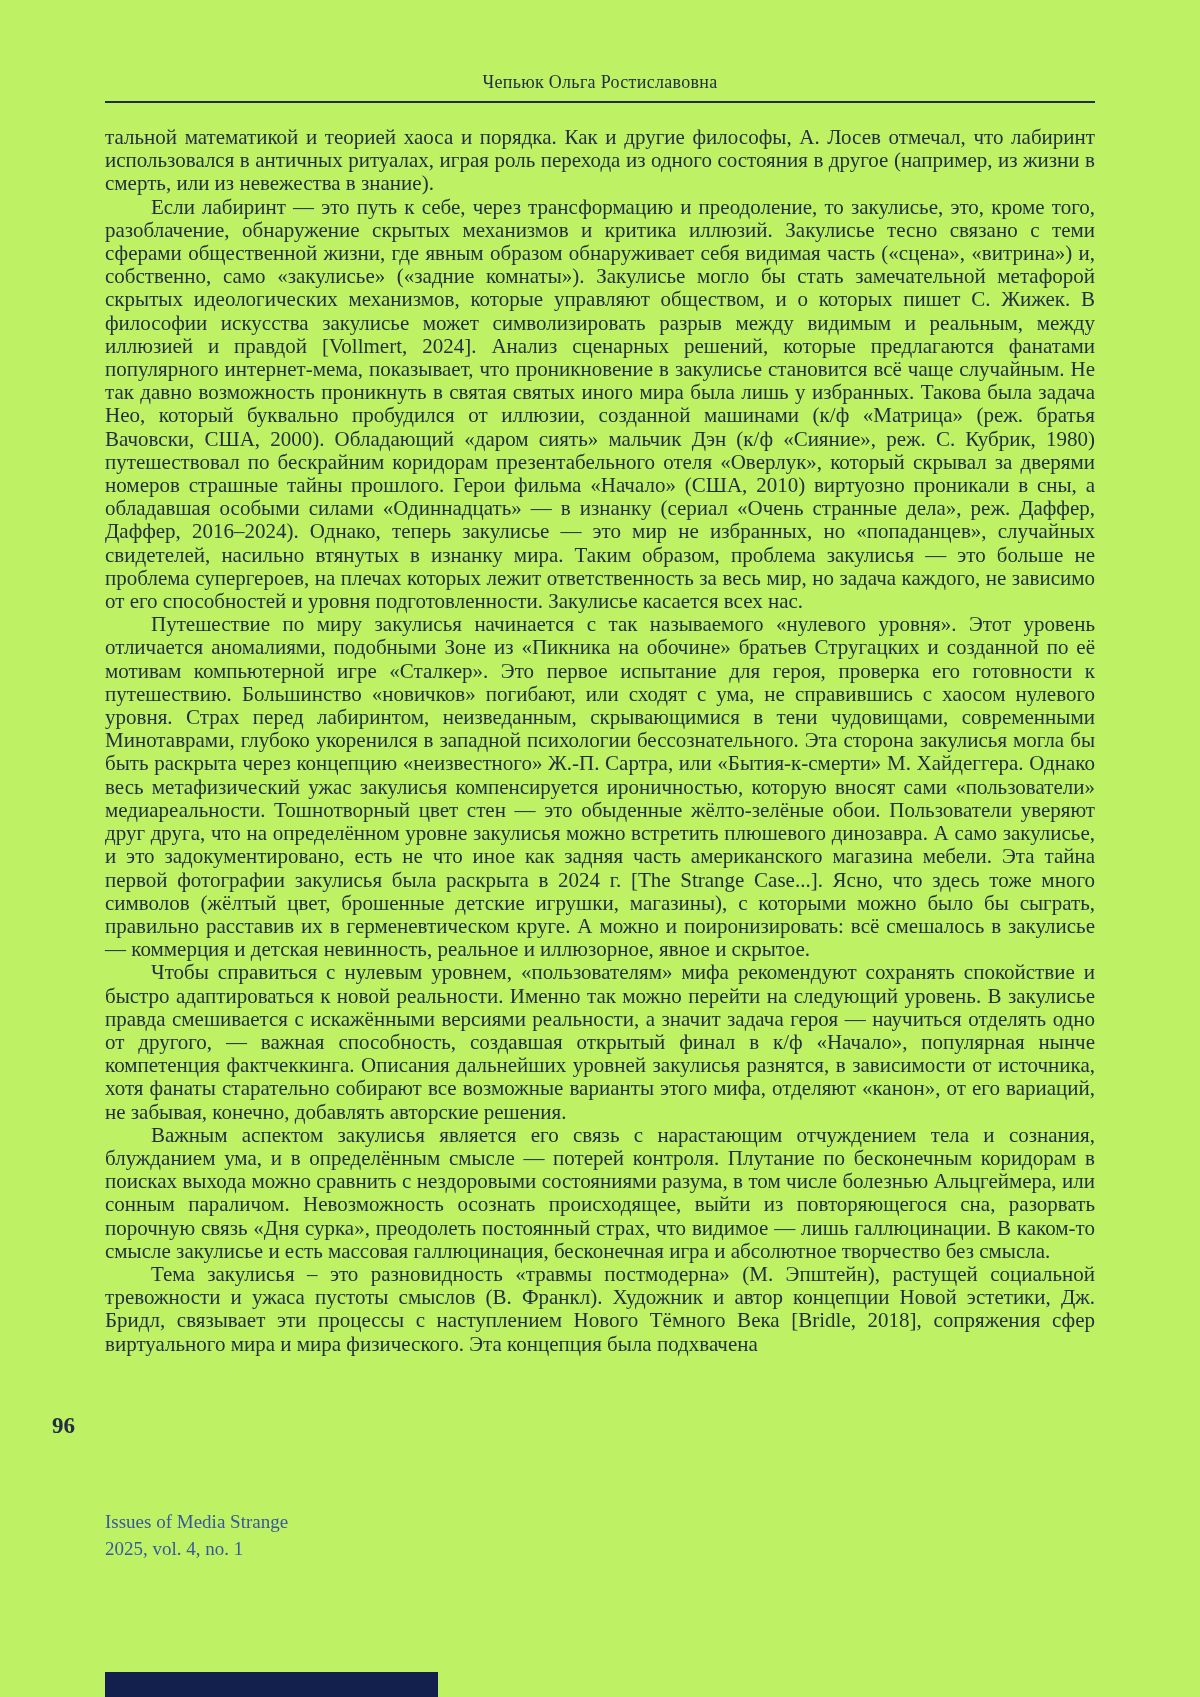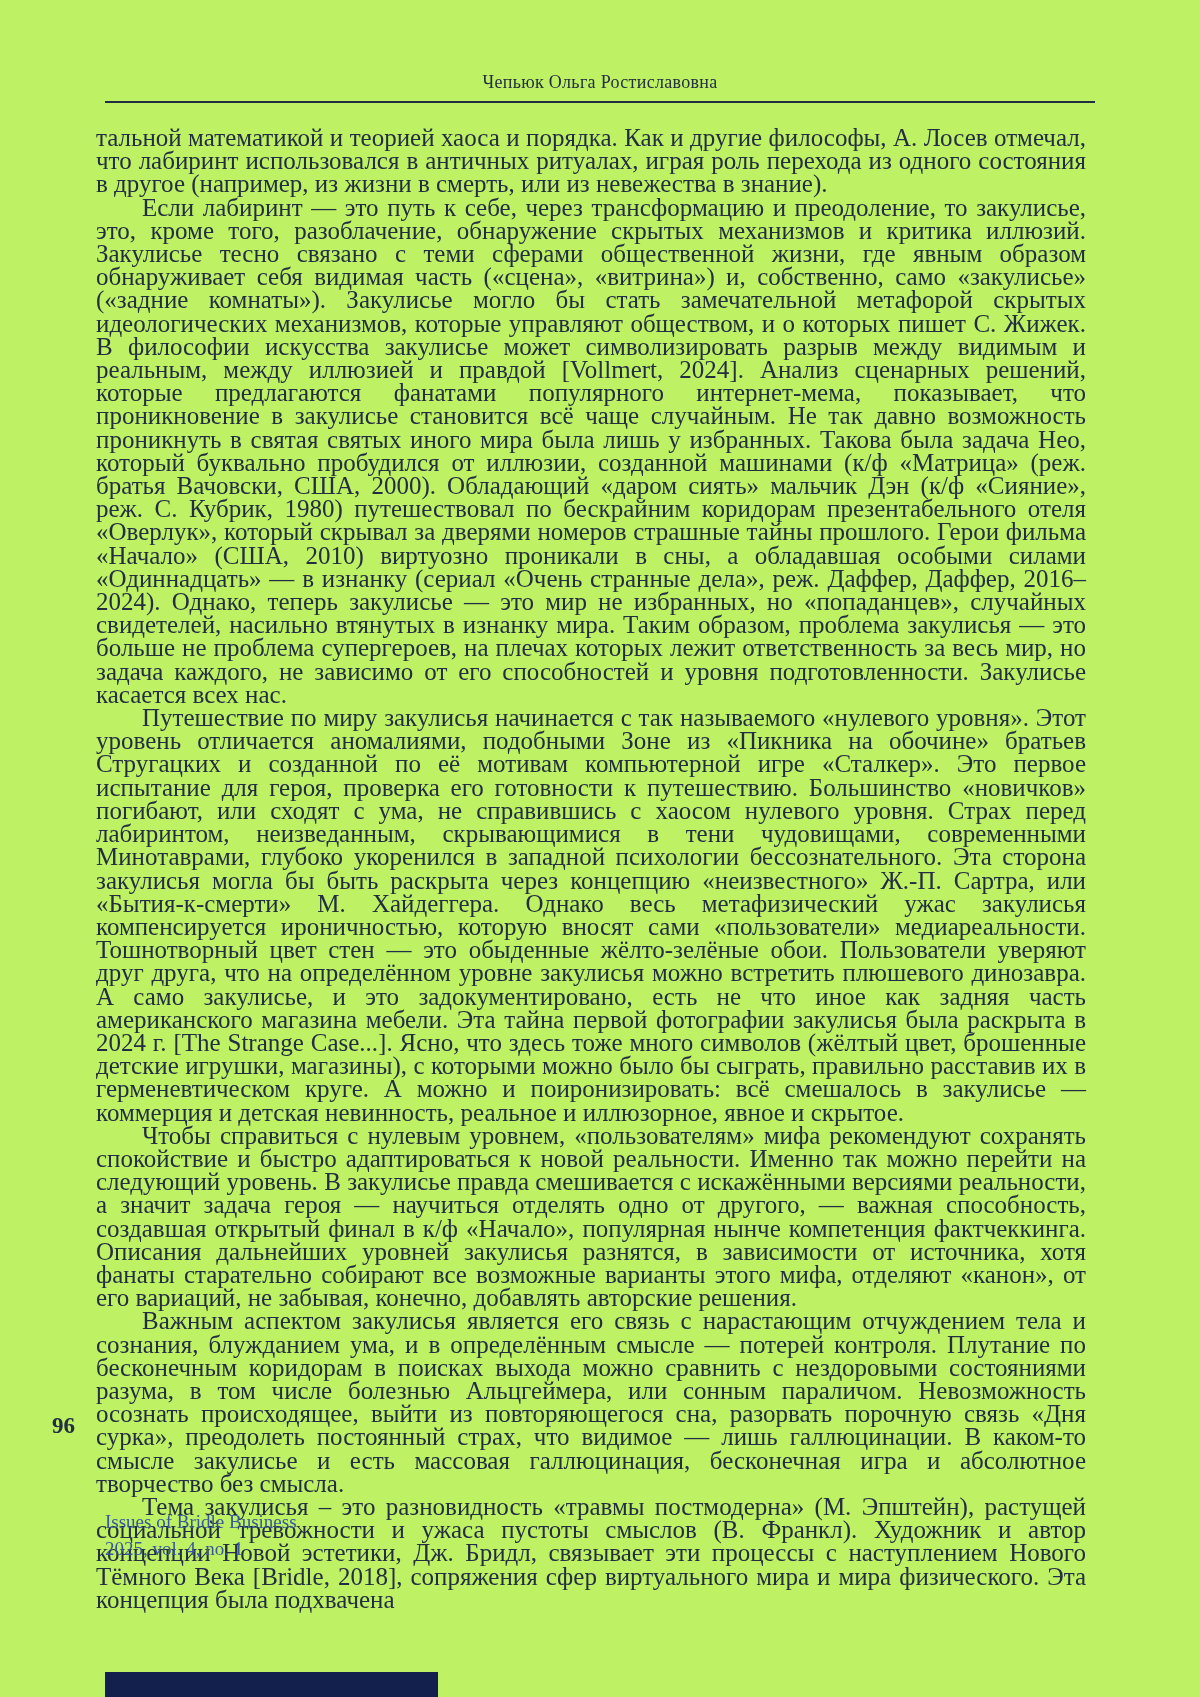--- a/index.html
+++ b/index.html
@@ -26,23 +26,23 @@
     position: absolute;
     top: 101px;
     left: 105px;
     width: 990px;
     height: 0;
     border-top: 2px solid #242e42;
   }
   .body-text {
     position: absolute;
     top: 126px;
-    left: 96px;
+    left: 105px;
     width: 990px;
-    font-size: 25px;
+    font-size: 21px;
     line-height: 23.2px;
     text-align: justify;
     color: #242e42;
     hyphens: auto;
   }
   .body-text p {
     margin: 0;
     padding: 0;
   }
   .body-text p.indent {
@@ -88,19 +88,19 @@
       <p class="indent">Если лабиринт — это путь к себе, через трансформацию и преодоление, то закулисье, это, кроме того, разоблачение, обнаружение скрытых механизмов и критика иллюзий. Закулисье тесно связано с теми сферами общественной жизни, где явным образом обнаруживает себя видимая часть («сцена», «витрина») и, собственно, само «закулисье» («задние комнаты»). Закулисье могло бы стать замечательной метафорой скрытых идеологических механизмов, которые управляют обществом, и о которых пишет С. Жижек. В философии искусства закулисье может символизировать разрыв между видимым и реальным, между иллюзией и правдой [Vollmert, 2024]. Анализ сценарных решений, которые предлагаются фанатами популярного интернет-мема, показывает, что проникновение в закулисье становится всё чаще случайным. Не так давно возможность проникнуть в святая святых иного мира была лишь у избранных. Такова была задача Нео, который буквально пробудился от иллюзии, созданной машинами (к/ф «Матрица» (реж. братья Вачовски, США, 2000). Обладающий «даром сиять» мальчик Дэн (к/ф «Сияние», реж. С. Кубрик, 1980) путешествовал по бескрайним коридорам презентабельного отеля «Оверлук», который скрывал за дверями номеров страшные тайны прошлого. Герои фильма «Начало» (США, 2010) виртуозно проникали в сны, а обладавшая особыми силами «Одиннадцать» — в изнанку (сериал «Очень странные дела», реж. Даффер, Даффер, 2016–2024). Однако, теперь закулисье — это мир не избранных, но «попаданцев», случайных свидетелей, насильно втянутых в изнанку мира. Таким образом, проблема закулисья — это больше не проблема супергероев, на плечах которых лежит ответственность за весь мир, но задача каждого, не зависимо от его способностей и уровня подготовленности. Закулисье касается всех нас.</p>
       <p class="indent">Путешествие по миру закулисья начинается с так называемого «нулевого уровня». Этот уровень отличается аномалиями, подобными Зоне из «Пикника на обочине» братьев Стругацких и созданной по её мотивам компьютерной игре «Сталкер». Это первое испытание для героя, проверка его готовности к путешествию. Большинство «новичков» погибают, или сходят с ума, не справившись с хаосом нулевого уровня. Страх перед лабиринтом, неизведанным, скрывающимися в тени чудовищами, современными Минотаврами, глубоко укоренился в западной психологии бессознательного. Эта сторона закулисья могла бы быть раскрыта через концепцию «неизвестного» Ж.-П. Сартра, или «Бытия-к-смерти» М. Хайдеггера. Однако весь метафизический ужас закулисья компенсируется ироничностью, которую вносят сами «пользователи» медиареальности. Тошнотворный цвет стен — это обыденные жёлто-зелёные обои. Пользователи уверяют друг друга, что на определённом уровне закулисья можно встретить плюшевого динозавра. А само закулисье, и это задокументировано, есть не что иное как задняя часть американского магазина мебели. Эта тайна первой фотографии закулисья была раскрыта в 2024 г. [The Strange Case...]. Ясно, что здесь тоже много символов (жёлтый цвет, брошенные детские игрушки, магазины), с которыми можно было бы сыграть, правильно расставив их в герменевтическом круге. А можно и поиронизировать: всё смешалось в закулисье — коммерция и детская невинность, реальное и иллюзорное, явное и скрытое.</p>
       <p class="indent">Чтобы справиться с нулевым уровнем, «пользователям» мифа рекомендуют сохранять спокойствие и быстро адаптироваться к новой реальности. Именно так можно перейти на следующий уровень. В закулисье правда смешивается с искажёнными версиями реальности, а значит задача героя — научиться отделять одно от другого, — важная способность, создавшая открытый финал в к/ф «Начало», популярная нынче компетенция фактчеккинга. Описания дальнейших уровней закулисья разнятся, в зависимости от источника, хотя фанаты старательно собирают все возможные варианты этого мифа, отделяют «канон», от его вариаций, не забывая, конечно, добавлять авторские решения.</p>
       <p class="indent">Важным аспектом закулисья является его связь с нарастающим отчуждением тела и сознания, блужданием ума, и в определённым смысле — потерей контроля. Плутание по бесконечным коридорам в поисках выхода можно сравнить с нездоровыми состояниями разума, в том числе болезнью Альцгеймера, или сонным параличом. Невозможность осознать происходящее, выйти из повторяющегося сна, разорвать порочную связь «Дня сурка», преодолеть постоянный страх, что видимое — лишь галлюцинации. В каком-то смысле закулисье и есть массовая галлюцинация, бесконечная игра и абсолютное творчество без смысла.</p>
       <p class="indent">Тема закулисья – это разновидность «травмы постмодерна» (М. Эпштейн), растущей социальной тревожности и ужаса пустоты смыслов (В. Франкл). Художник и автор концепции Новой эстетики, Дж. Бридл, связывает эти процессы с наступлением Нового Тёмного Века [Bridle, 2018], сопряжения сфер виртуального мира и мира физического. Эта концепция была подхвачена</p>
     </div>
 
   <div class="page-number">96</div>
 
   <div class="footer">
-    <div>Issues of Bridle Business</div>
+    <div>Issues of Media Strange</div>
     <div>2025, vol. 4, no. 1</div>
   </div>
 
   <div class="bottom-bar"></div>
 
 </div>
 
 </body></html>

